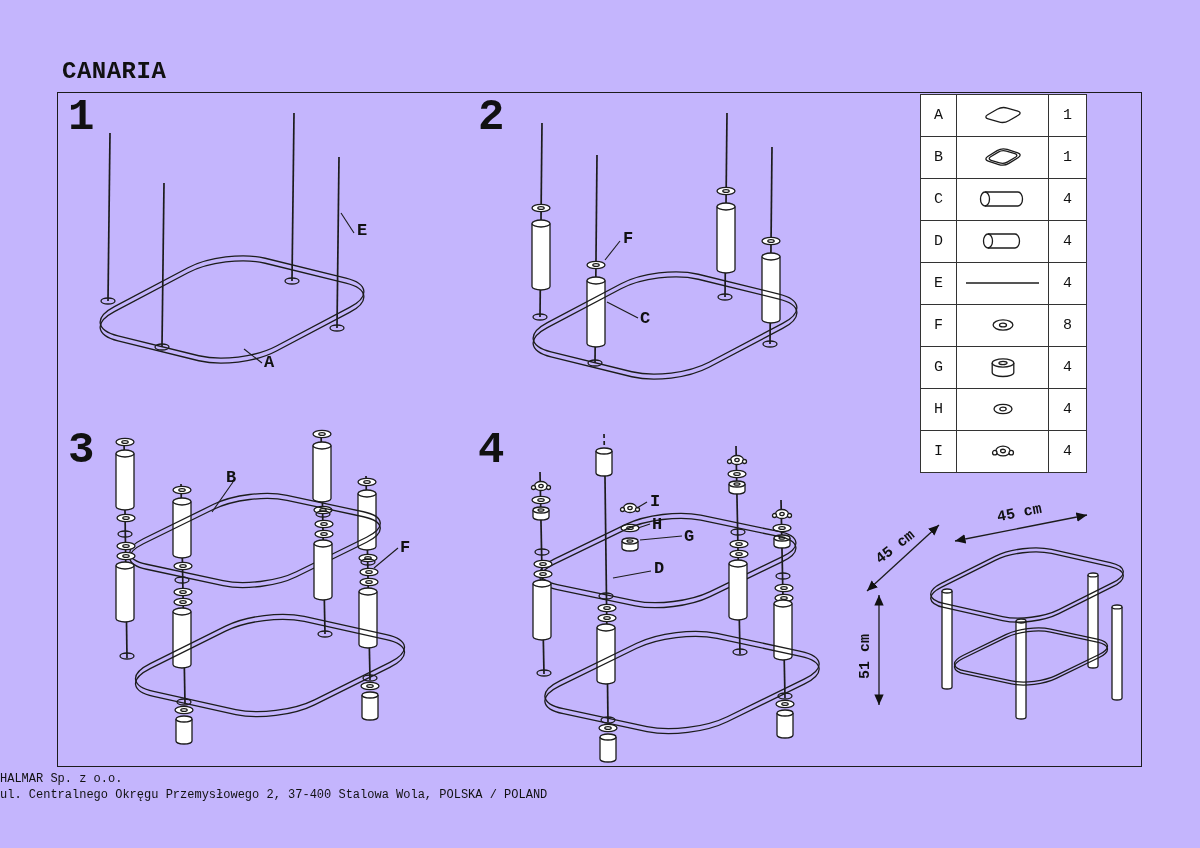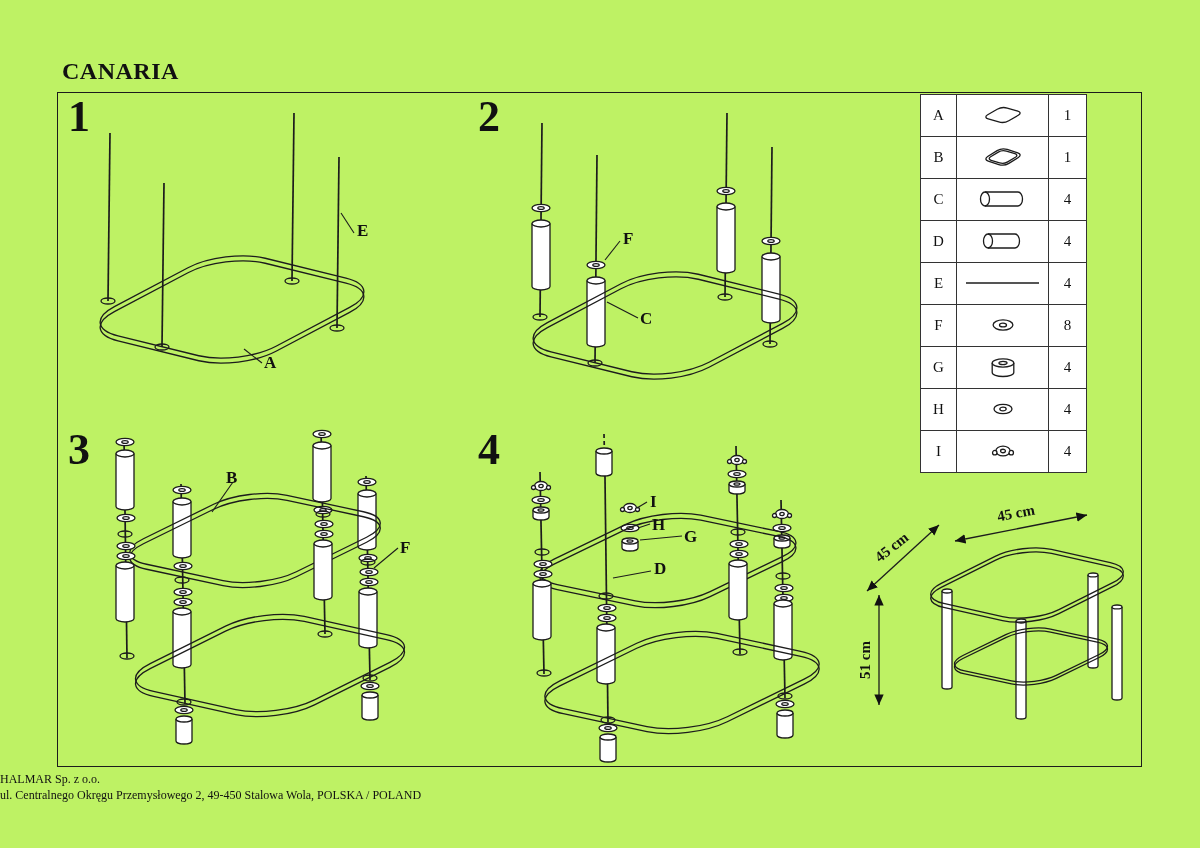--- a/index.html
+++ b/index.html
@@ -1,17 +1,17 @@
 <!DOCTYPE html>
 <html><head>
 <meta charset="utf-8">
 <style>
   html,body { margin:0; padding:0; background:#fff; }
-  .page { position:relative; width:1200px; height:848px; background:#bef264;
-          font-family:Liberation Serif, serif; color:#111; overflow:hidden; }
+  .page { position:relative; width:1200px; height:848px; background:#c4b5fd;
+          font-family:Liberation Mono, monospace; color:#111; overflow:hidden; }
   .title { position:absolute; left:62px; top:58px; font-size:24px; font-weight:bold; letter-spacing:.5px; }
   .frame { position:absolute; left:57px; top:92px; width:1083px; height:673px; border:1.5px solid #1c1c1c; }
   .step { position:absolute; }
   .stepnum { position:absolute; left:8px; top:0; font-size:44px; font-weight:bold; line-height:1; }
   .plbl { position:absolute; font-size:17px; font-weight:bold; }
   .art { position:absolute; left:0; top:0; }
   .art line, .art path, .art ellipse, .art rect, .art circle {
     stroke:#1c1c1c; stroke-width:1.3; fill:none; vector-effect:non-scaling-stroke; }
   .art use { stroke:#1c1c1c; stroke-width:1.3; fill:#fff; }
   .art use.glass { fill:none; }
@@ -392,16 +392,16 @@
         <line x1="24" y1="112" x2="24" y2="222" marker-start="url(#arr)" marker-end="url(#arr)"></line>
       </g>
     </svg>
     <span class="dim dim-w">45 cm</span>
     <span class="dim dim-d">45 cm</span>
     <span class="dim dim-h">51 cm</span>
   </div>
 
   <div class="footer">
     <div>HALMAR Sp. z o.o.</div>
-    <div>ul. Centralnego Okręgu Przemysłowego 2, 49-450 Stalowa Wola, POLSKA / POLAND</div>
+    <div>ul. Centralnego Okręgu Przemysłowego 2, 37-400 Stalowa Wola, POLSKA / POLAND</div>
   </div>
 
 </div>
 
 </body></html>

